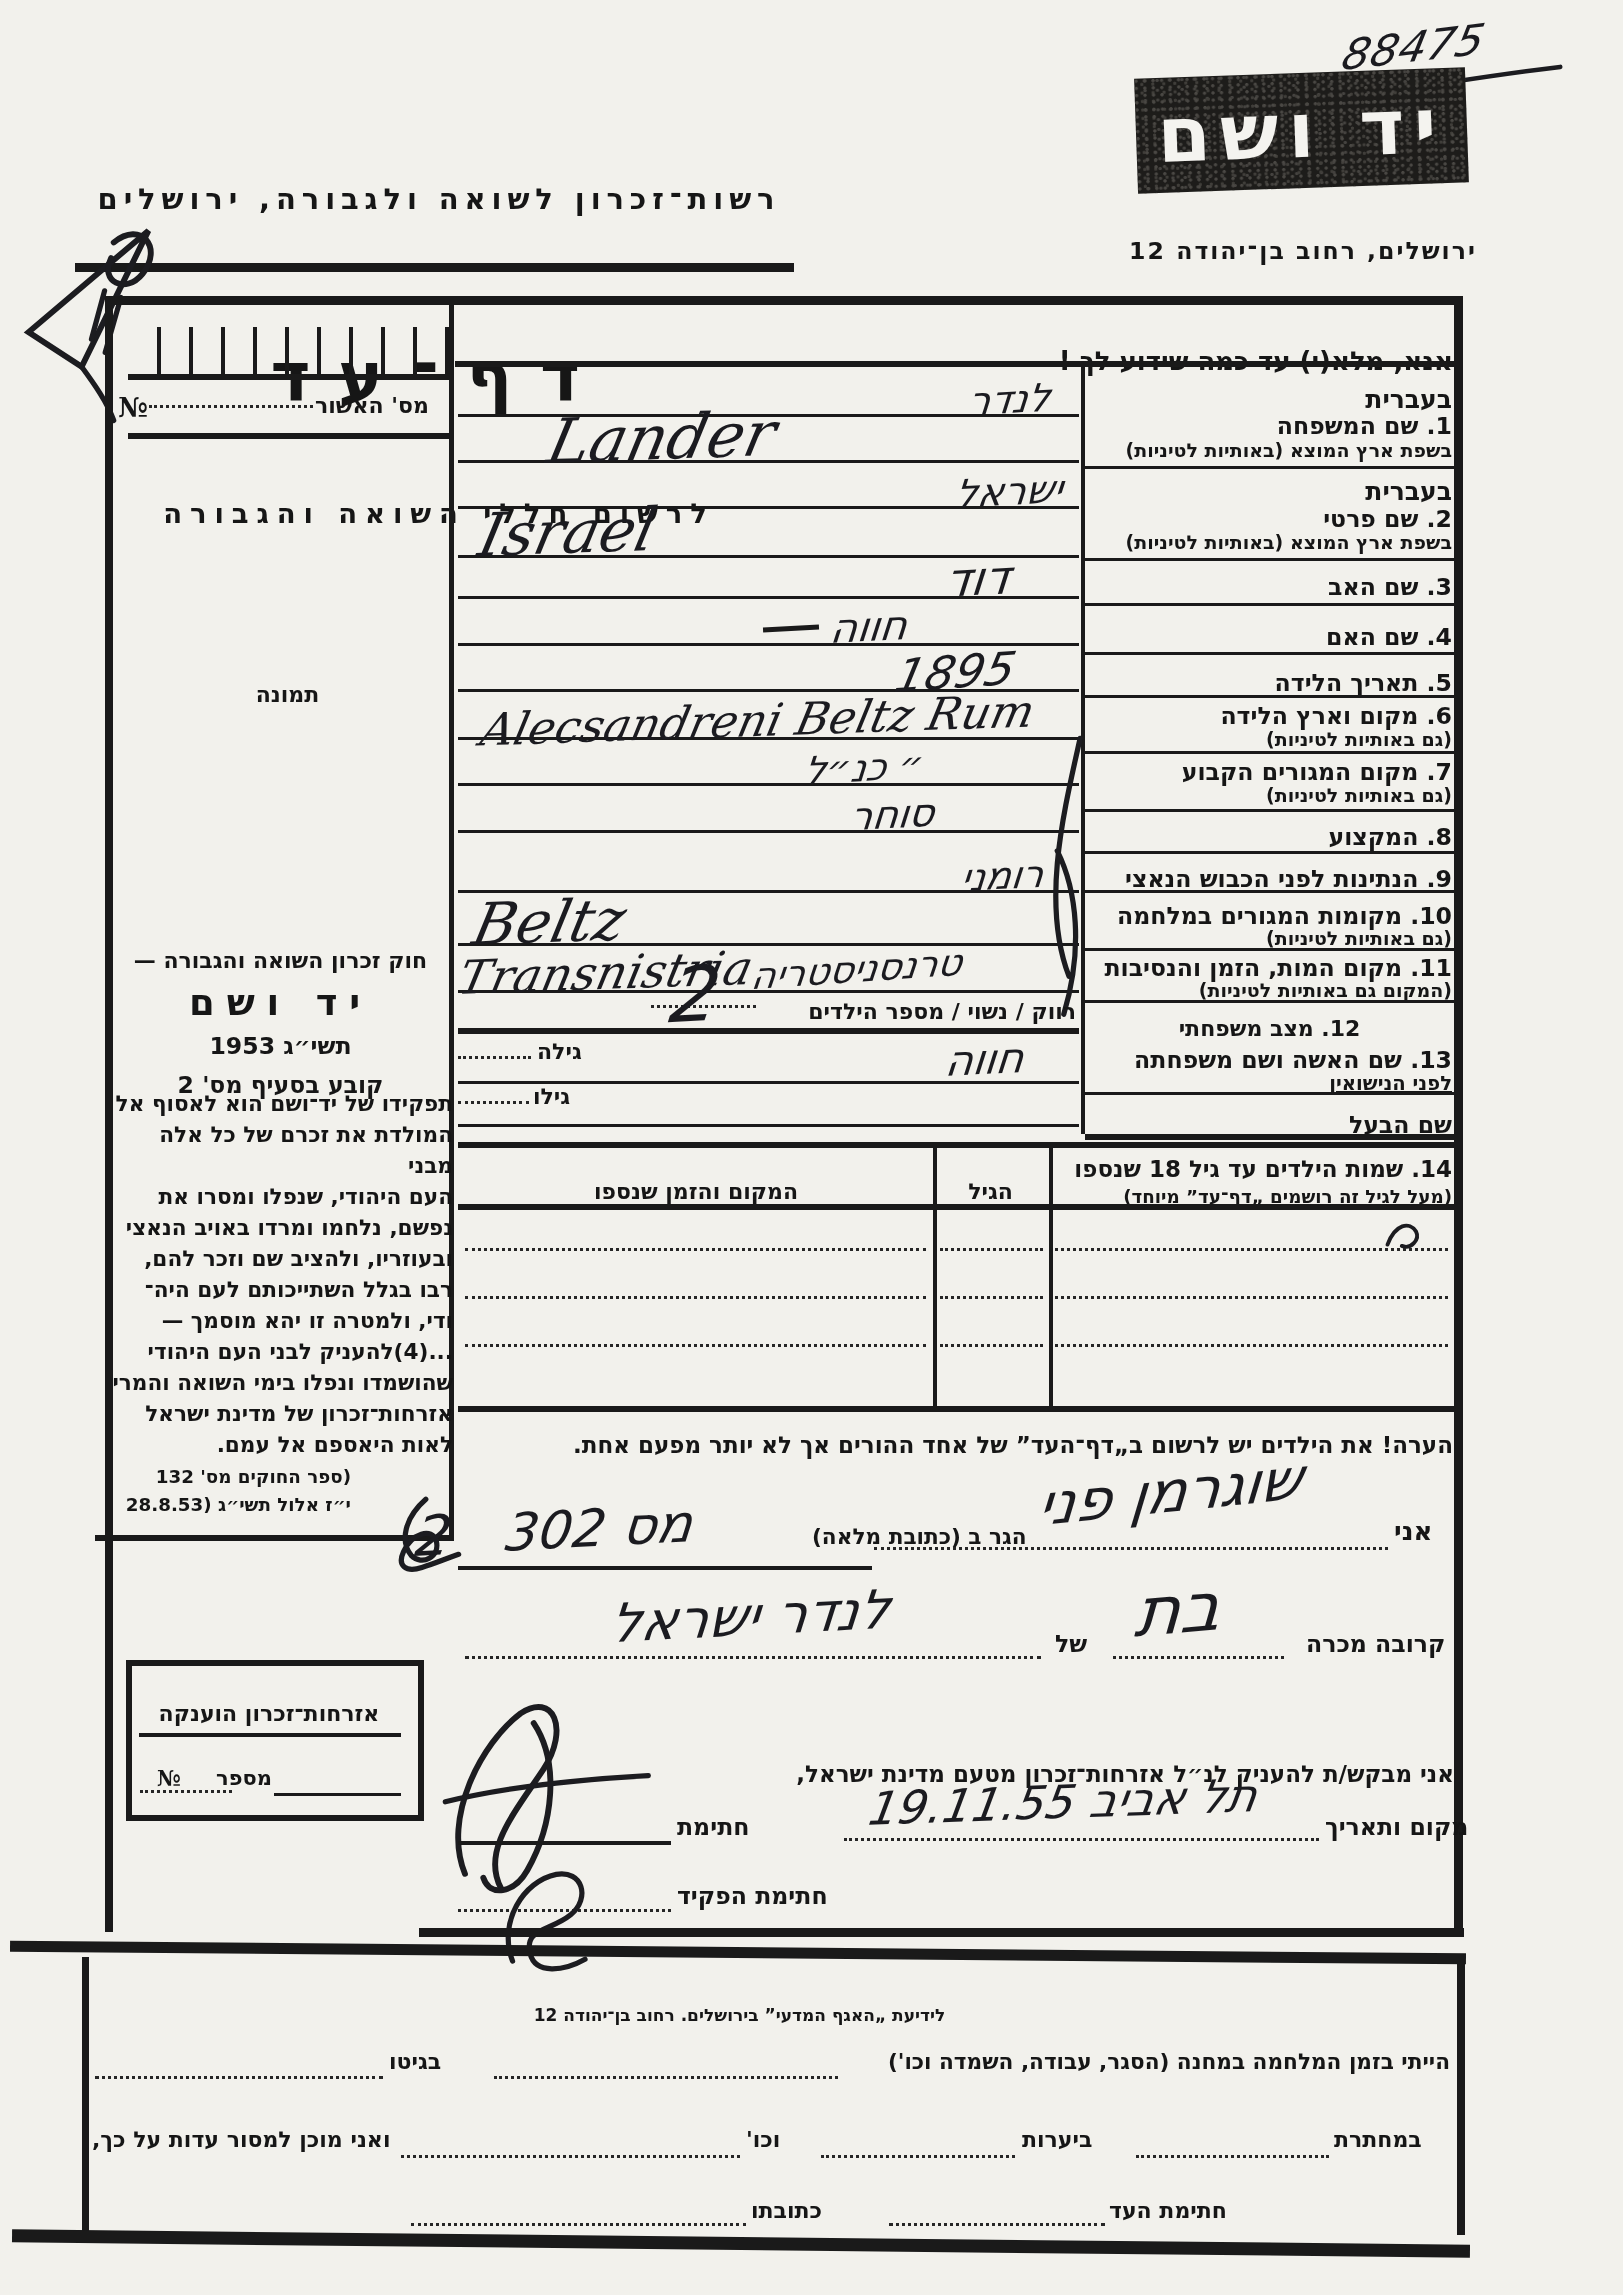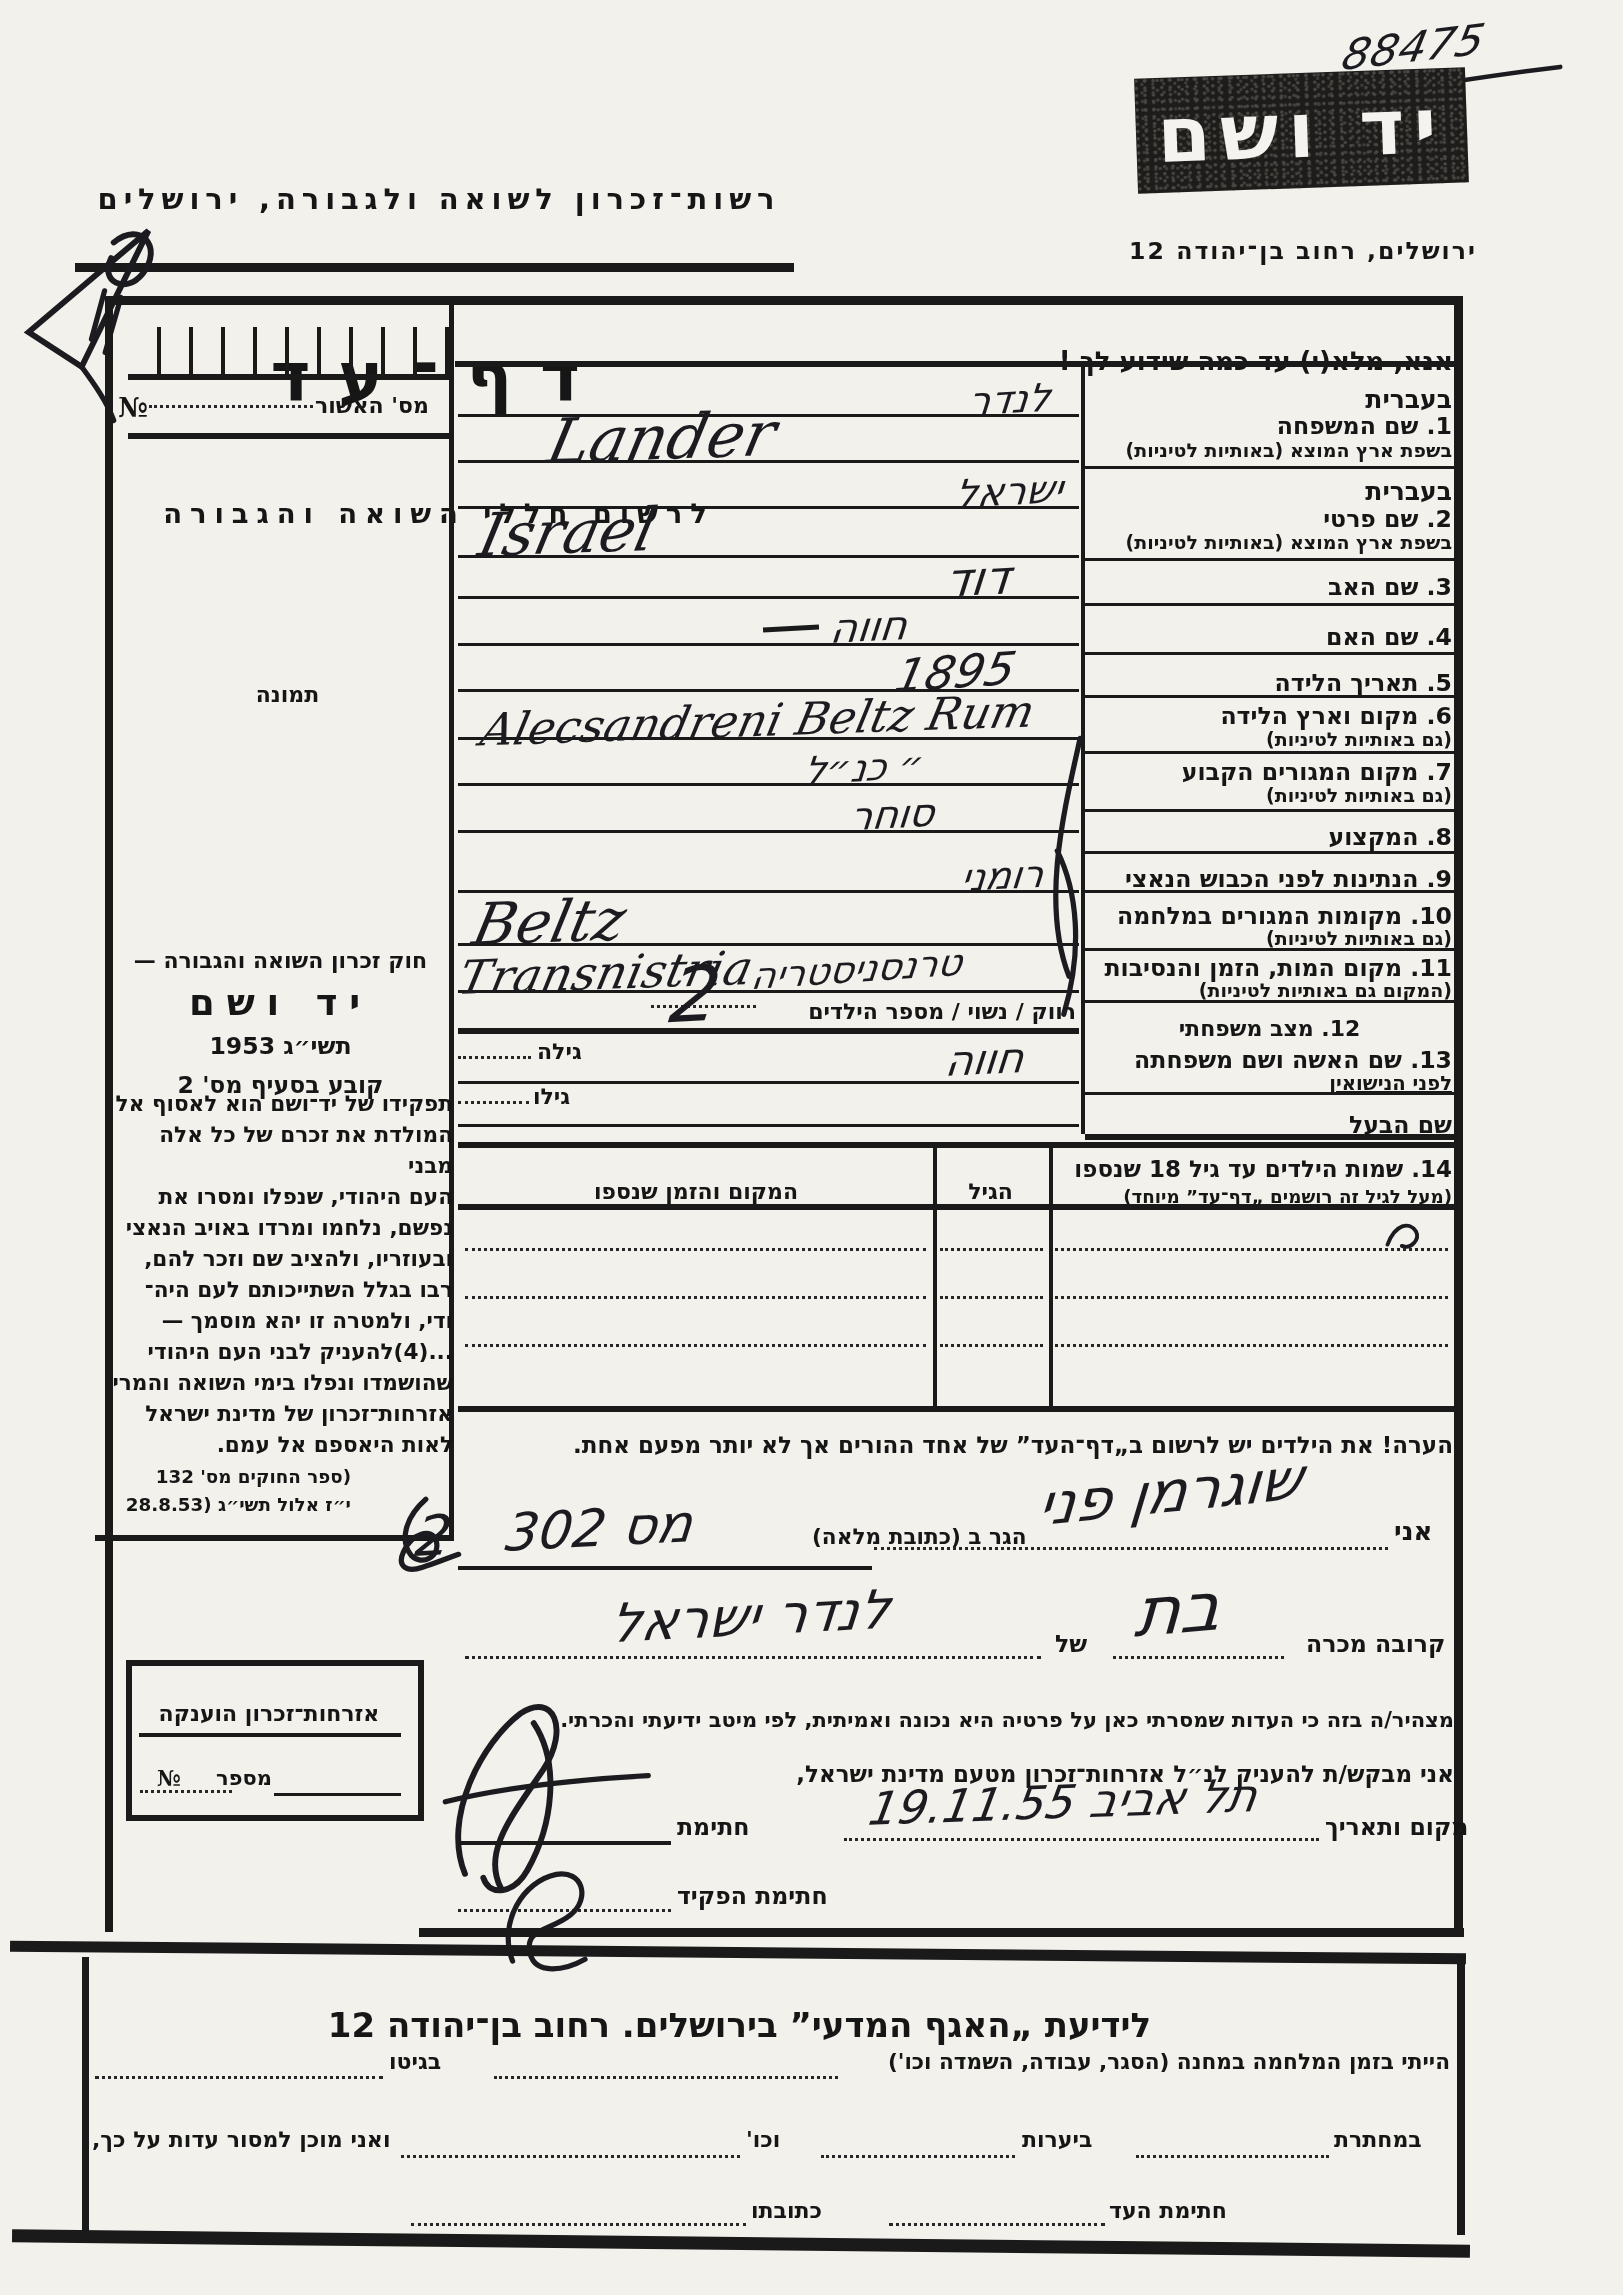--- a/index.html
+++ b/index.html
@@ -239,21 +239,20 @@
   <div class="hwh" style="left:416px;top:1503px;font-size:56px;">2</div>
   <div class="hwh" style="left:507px;top:1498px;font-size:52px;">מס 302</div>
 
   <div class="pl" style="left:1306px;top:1630px;font-size:23.6px;">קרובה מכרה</div>
   <div class="hwh" style="left:1136px;top:1570px;font-size:68px;transform:skewX(-10deg) rotate(-5deg);">בת</div>
   <div class="pl" style="left:1055px;top:1630px;font-size:23.6px;">של</div>
   <div class="hwh" style="left:612px;top:1585px;font-size:54px;">לנדר ישראל</div>
   <div class="dl" style="left:465px;top:1656px;width:576px;"></div>
   <div class="dl" style="left:1113px;top:1656px;width:171px;"></div>
 
-  <div class="pl" style="left:452px;top:1708px;width:1002px;font-size:21px;text-align:right;">מצהיר/ה בזה כי העדות שמסרתי כאן על פרטיה היא נכונה ואמיתית, לפי מיטב ידיעתי והכרתי.</div>
   <div class="pl" style="left:720px;top:1761px;width:734px;font-size:23px;text-align:right;">אני מבקש/ת להעניק לנ״ל אזרחות־זכרון מטעם מדינת ישראל,</div>
 
   <div class="pl" style="left:1325px;top:1813px;font-size:23.6px;">מקום ותאריך</div>
   <div class="dl" style="left:844px;top:1838px;width:475px;"></div>
   <div class="hwh" style="left:871px;top:1775px;font-size:46px;transform:skewX(-12deg) rotate(-2deg);">תל אביב 19.11.55</div>
   <div class="pl" style="left:677px;top:1813px;font-size:23.6px;">חתימת</div>
   <svg class="abs" style="left:419px;top:1697px;" width="236" height="203" viewBox="0 0 360 310">
     <path d="M70,270 C35,185 95,70 155,25 C205,-8 230,48 190,110 C145,178 95,235 125,292" stroke-width="9"></path>
     <path d="M175,40 C215,100 205,195 165,265 C145,300 108,306 98,276" stroke-width="9"></path>
     <path d="M40,160 C130,138 240,126 350,120" stroke-width="8"></path>
@@ -272,21 +271,21 @@
   <div class="pl" style="left:157px;top:1765px;font-size:22px;font-family:'DejaVu Serif',serif;">№</div>
   <div class="hl" style="left:274px;top:1793px;width:127px;"></div>
   <div class="dl" style="left:140px;top:1790px;width:92px;"></div>
 
   <div class="hl heavy" style="left:419px;top:1928px;width:1045px;"></div>
   <div class="hl" style="left:9.8px;top:1947px;width:1456px;height:10.5px;transform:rotate(0.5deg);"></div>
 
   <div class="vl" style="left:82px;top:1957px;width:6.5px;height:280px;"></div>
   <div class="vl" style="left:1457px;top:1957px;width:7.9px;height:278px;"></div>
 
-  <div class="pl center" style="left:314px;top:1981px;width:851px;font-size:34px;">לידיעת „האגף המדעי” בירושלים.  רחוב בן־יהודה 12</div>
+  <div class="pl center" style="left:314px;top:1981px;width:851px;font-size:17px;">לידיעת „האגף המדעי” בירושלים.  רחוב בן־יהודה 12</div>
 
   <div class="pl" style="left:841px;top:2049px;width:609px;font-size:21.6px;text-align:right;">הייתי בזמן המלחמה במחנה (הסגר, עבודה, השמדה וכו')</div>
   <div class="dl" style="left:494px;top:2076px;width:344px;"></div>
   <div class="pl" style="left:389px;top:2049px;font-size:22px;">בגיטו</div>
   <div class="dl" style="left:95px;top:2076px;width:288px;"></div>
 
   <div class="pl" style="left:1334px;top:2127px;font-size:22px;">במחתרת</div>
   <div class="dl" style="left:1136px;top:2155px;width:193px;"></div>
   <div class="pl" style="left:1022px;top:2127px;font-size:22px;">ביערות</div>
   <div class="dl" style="left:821px;top:2155px;width:194px;"></div>

